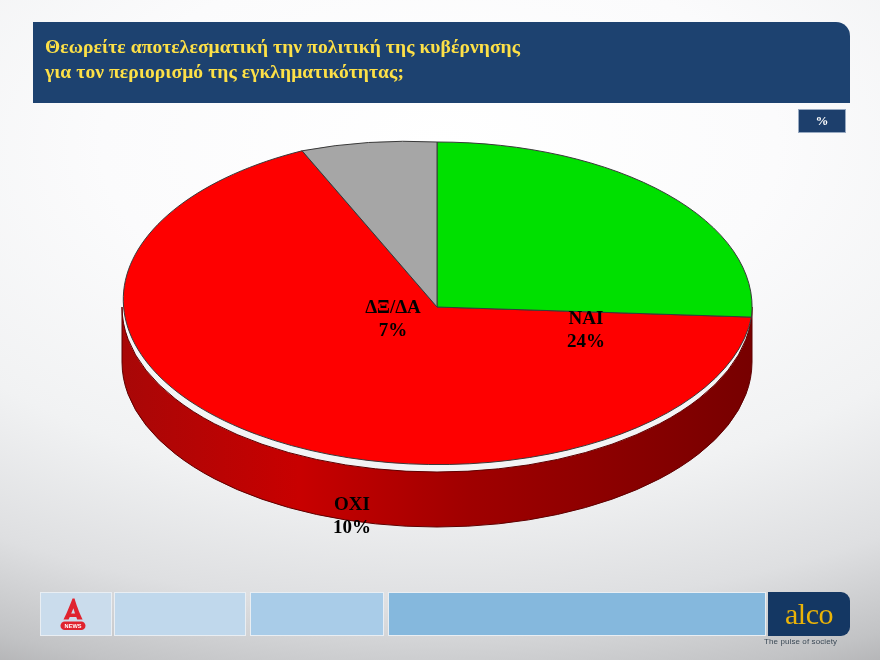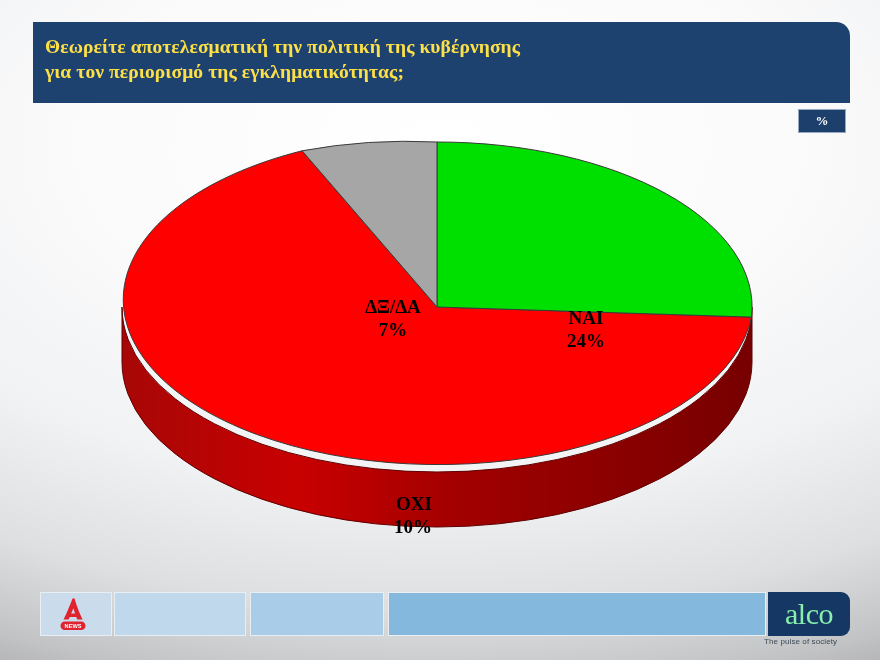--- a/index.html
+++ b/index.html
@@ -82,21 +82,21 @@
     text-align: center;
     font-family: "Liberation Serif", serif;
     font-weight: bold;
     font-size: 19px;
     line-height: 23px;
     color: #000000;
     white-space: pre-line;
     pointer-events: none;
   }
   #label-nai   { left: 506px; top: 186px; width: 160px; }
-  #label-oxi   { left: 272px; top: 372px; width: 160px; text-align: right; }
+  #label-oxi   { left: 272px; top: 372px; width: 160px; }
   #label-dxda  { left: 318px; top: 175px; width: 150px; }
 
   
   #footer {
     position: absolute;
     left: 0;
     top: 592px;
     width: 880px;
     height: 48px;
   }
@@ -129,21 +129,21 @@
     width: 82px;
     height: 44px;
     background: #143763;
     border-top-right-radius: 9px;
     border-bottom-right-radius: 9px;
     display: flex;
     align-items: center;
     justify-content: center;
   }
   #alco-word {
-    color: #86efac;
+    color: #eab308;
     font-family: "Liberation Serif", serif;
     font-size: 30px;
     line-height: 30px;
     letter-spacing: -0.5px;
   }
   #alco-tag {
     position: absolute;
     left: 764px;
     top: 45px;
     width: 92px;

